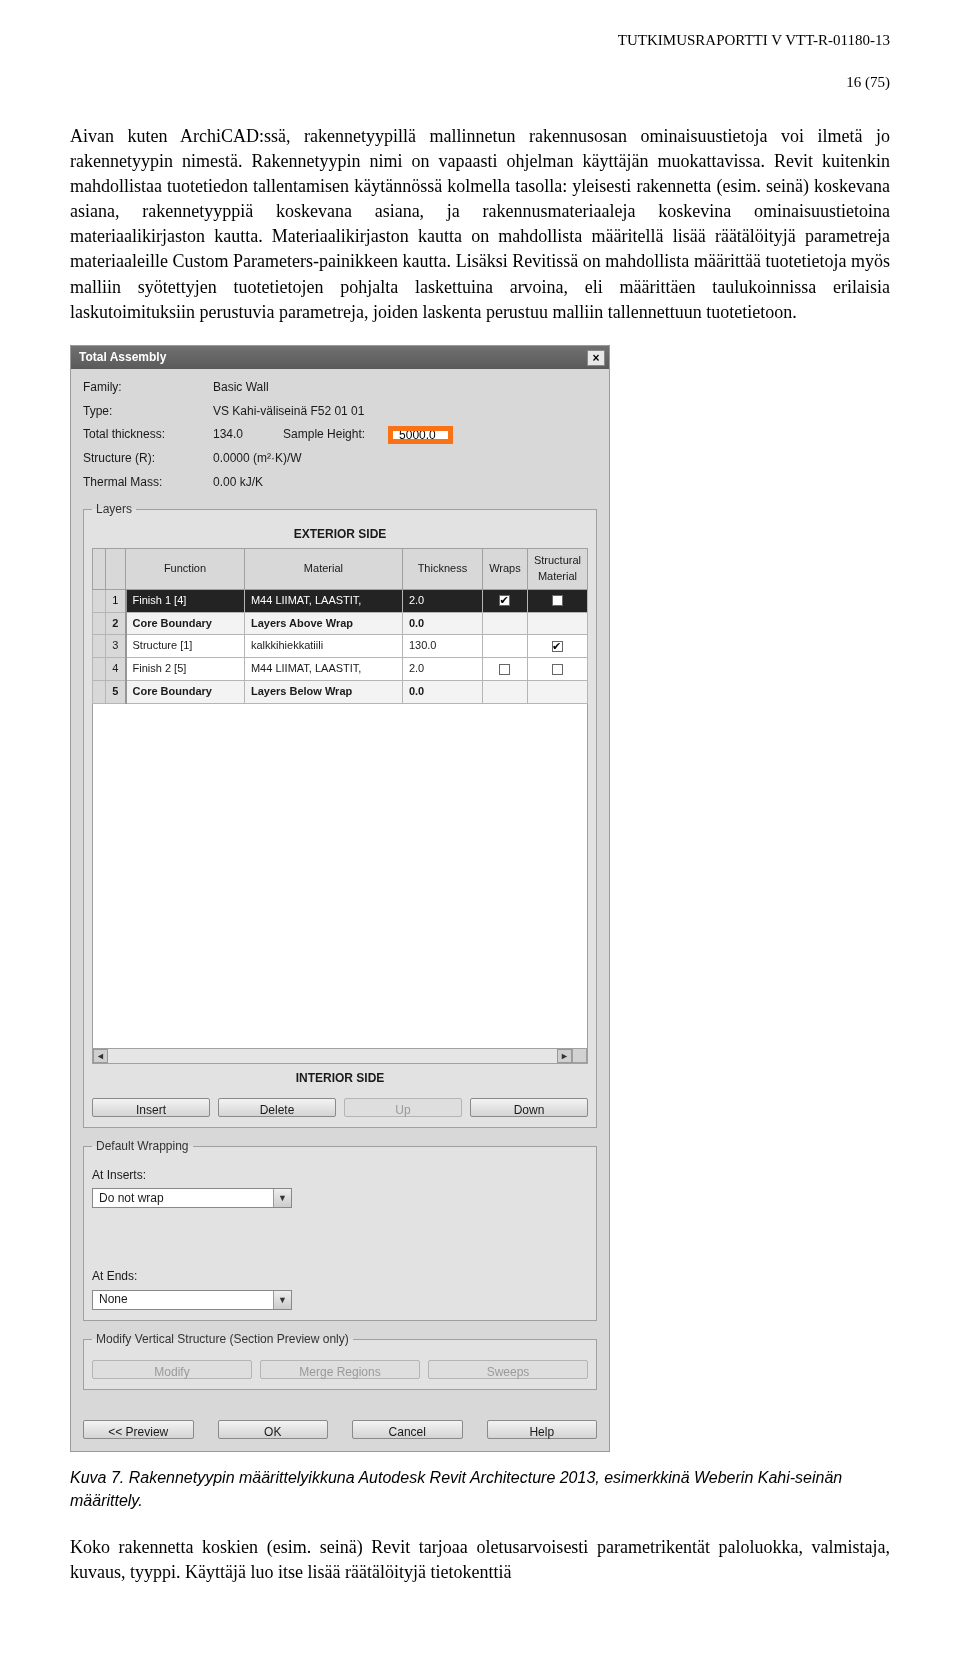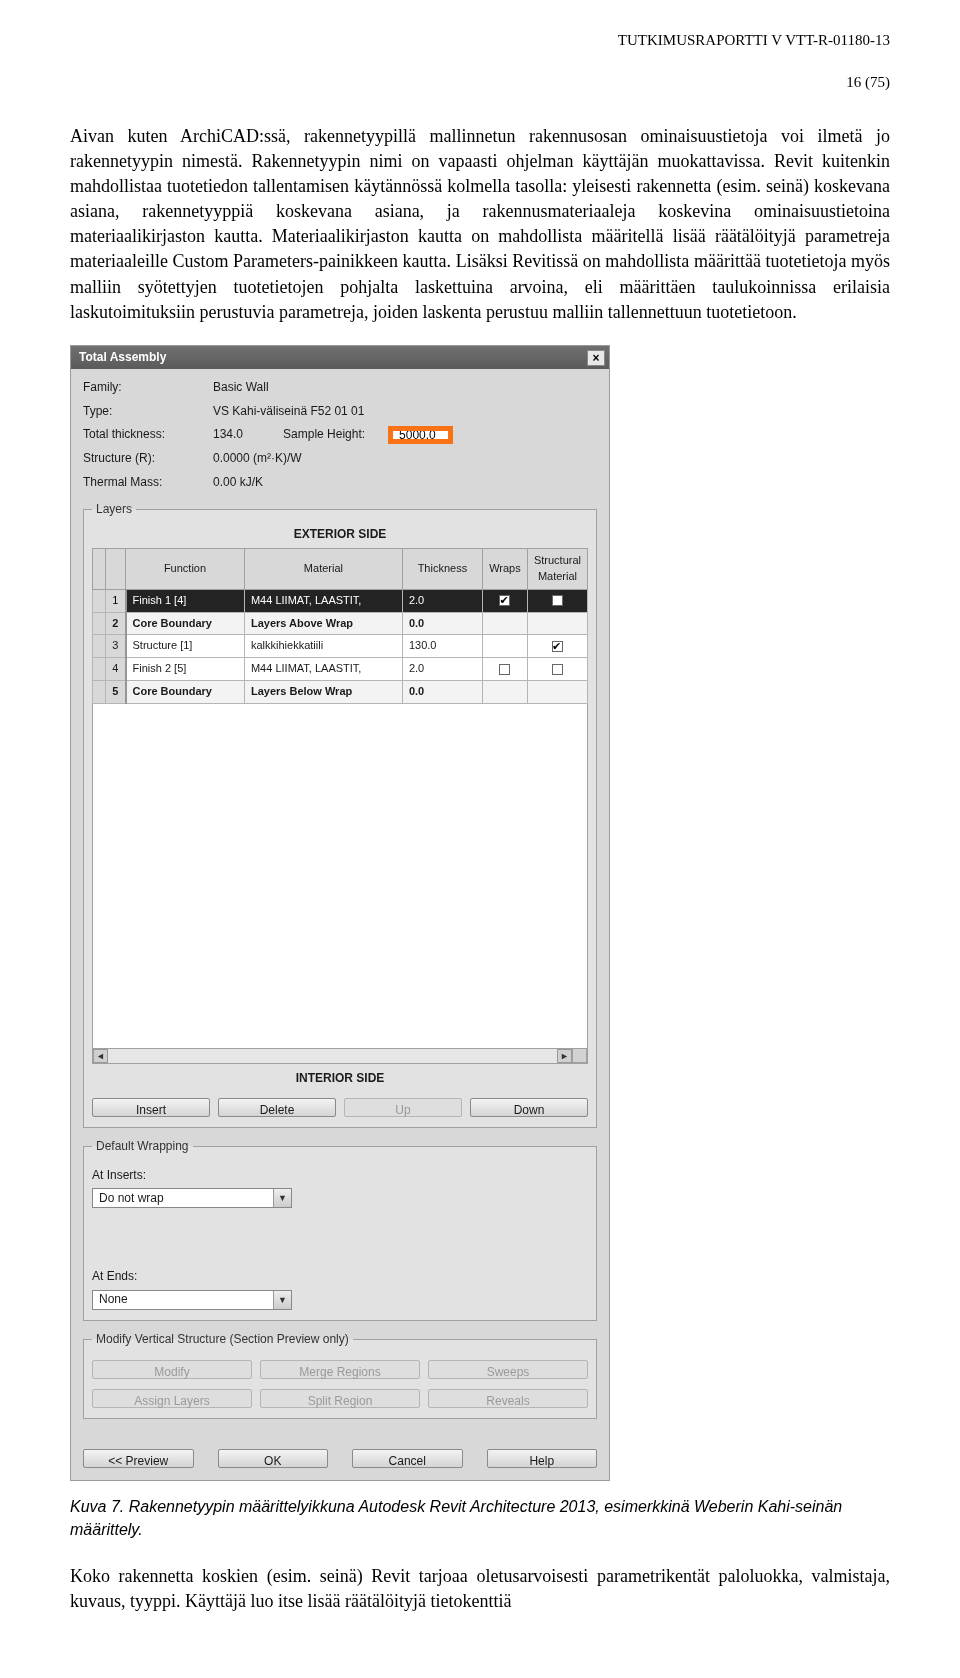--- a/index.html
+++ b/index.html
@@ -337,25 +337,20 @@
         </div>
       </fieldset>
 
       <fieldset>
         <legend>Modify Vertical Structure (Section Preview only)</legend>
         <div class="btn-row" style="margin-top:4px;">
           <div class="btn disabled">Modify</div>
           <div class="btn disabled">Merge Regions</div>
           <div class="btn disabled">Sweeps</div>
         </div>
-        <div class="btn-row">
-          <div class="btn disabled">Assign Layers</div>
-          <div class="btn disabled">Split Region</div>
-          <div class="btn disabled">Reveals</div>
-        </div>
       </fieldset>
     </div>
 
     <div class="footer-row">
       <div class="btn">&lt;&lt; Preview</div>
       <div class="btn">OK</div>
       <div class="btn">Cancel</div>
       <div class="btn">Help</div>
     </div>
   </div>

